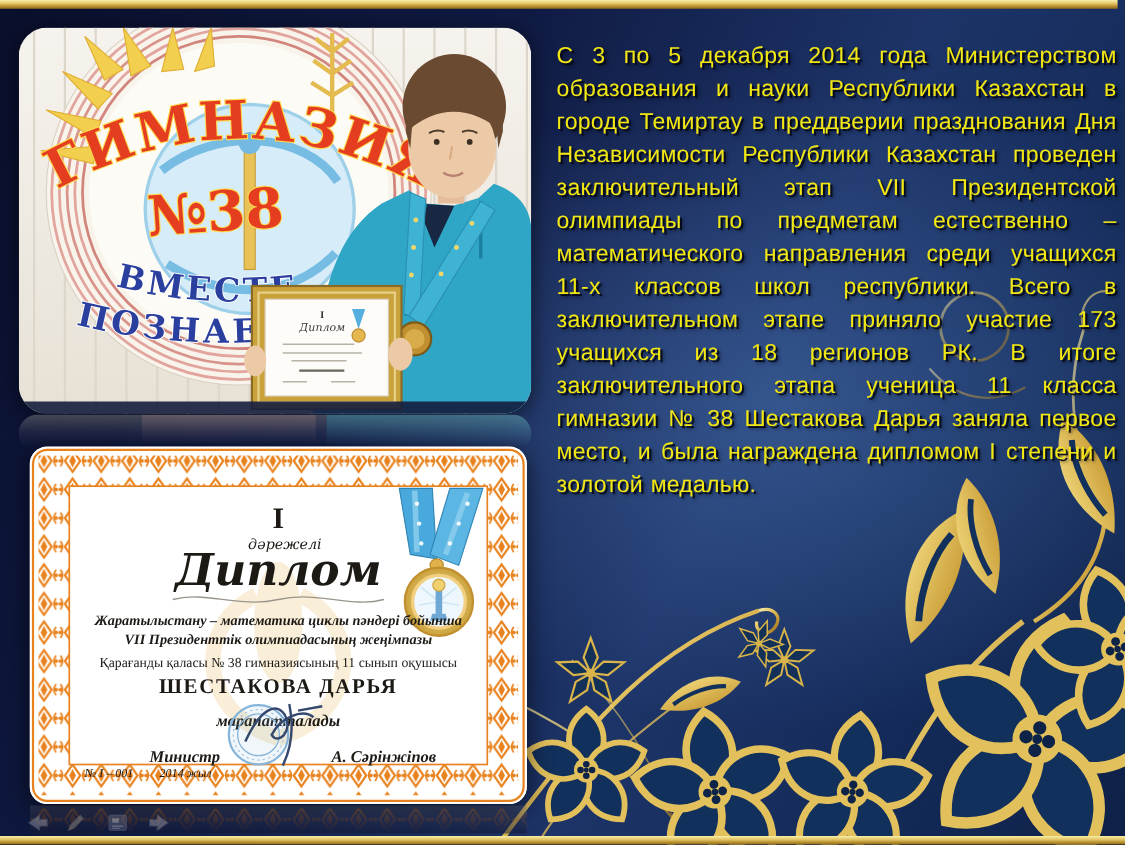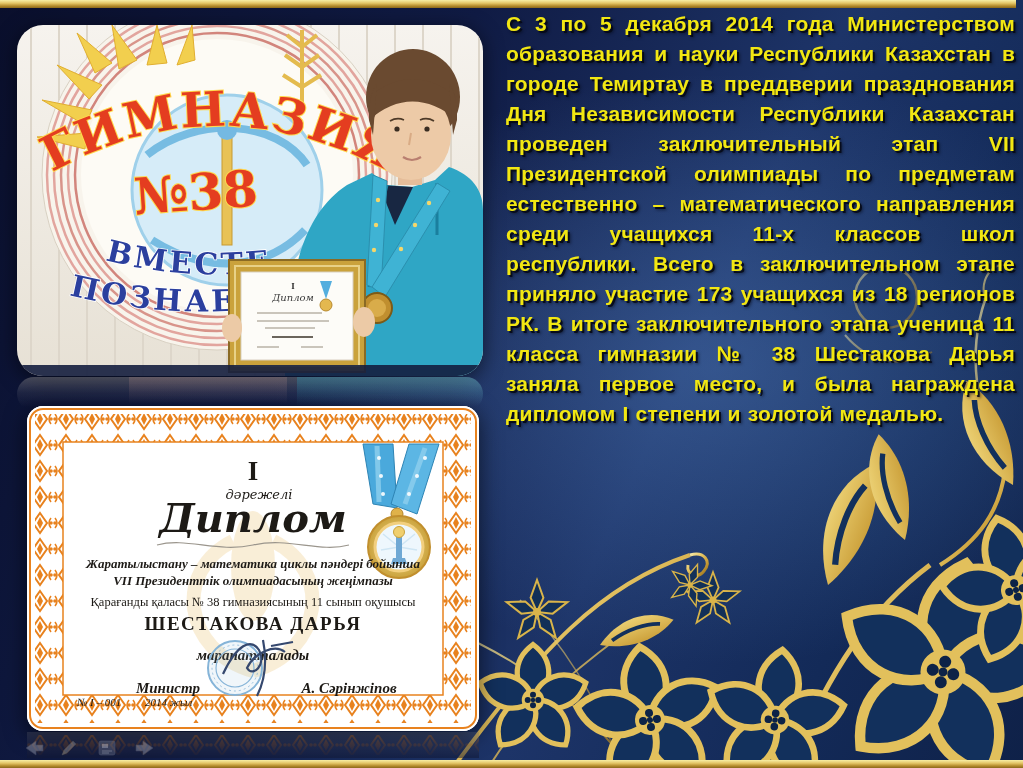--- a/index.html
+++ b/index.html
@@ -19,22 +19,22 @@
     background:linear-gradient(to bottom, rgba(208,203,194,.30), rgba(208,203,194,.10) 45%, rgba(208,203,194,0) 88%);overflow:hidden;}
   .photo-refl .teal{position:absolute;right:0;top:0;width:40%;height:100%;
     background:linear-gradient(to bottom, rgba(43,150,180,.38), rgba(43,150,180,0) 85%);}
   .photo-refl .ring{position:absolute;left:24%;top:0;width:34%;height:100%;
     background:linear-gradient(to bottom, rgba(216,160,150,.20), rgba(216,160,150,0) 80%);}
   .diploma-wrap{position:absolute;left:27px;top:406px;width:452px;height:325px;z-index:2;
     border-radius:16px;overflow:hidden;box-shadow:0 5px 22px rgba(0,0,0,.6);background:#fff;}
   .diploma-refl{position:absolute;left:27px;top:732px;width:452px;height:26px;z-index:2;overflow:hidden;opacity:.55;}
   .diploma-refl .fade{position:absolute;inset:0;
     background:linear-gradient(to bottom, rgba(14,20,48,.25), rgba(14,20,48,.92) 95%);}
-  .main-text{position:absolute;left:506px;top:9px;width:509px;z-index:3;margin:0;
-    font-size:21px;font-weight:bold;line-height:30px;text-align:justify;
+  .main-text{position:absolute;left:506px;top:36px;width:509px;z-index:3;margin:0;
+    font-size:21px;font-weight:normal;line-height:30px;text-align:justify;
     color:#f2e712;letter-spacing:.2px;word-spacing:1px;
     text-shadow:2px 2px 0 rgba(6,9,22,.9), 3px 3px 3px rgba(6,9,22,.55);}
   .nav{position:absolute;left:22px;top:738px;z-index:7;display:flex;gap:13px;}
   .navbtn{display:inline-block;width:24px;height:20px;opacity:.55;cursor:pointer;}
   .navbtn svg{display:block;}
 </style>
 </head>
 <body>
 
 <div class="slide">

